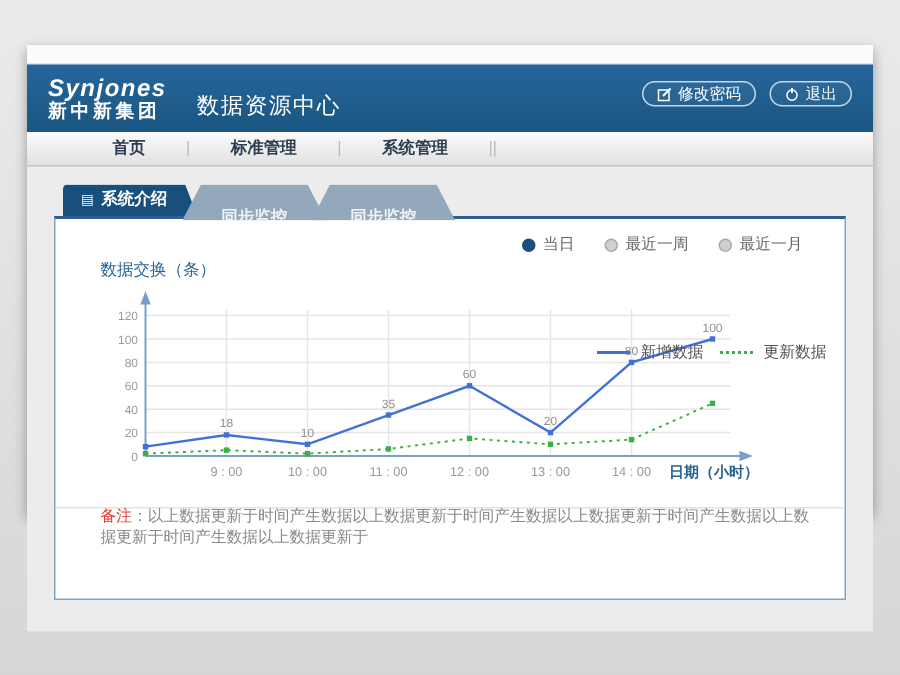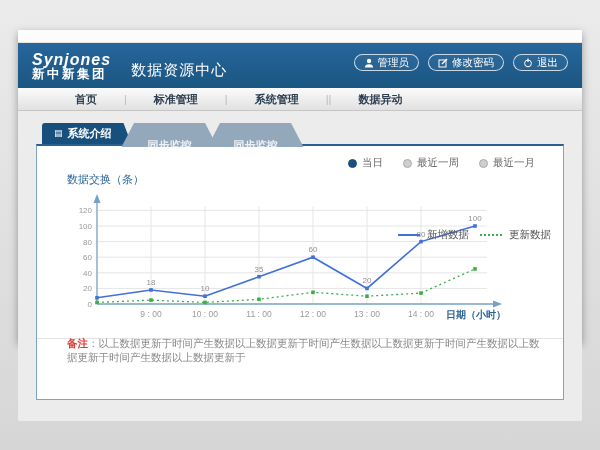--- a/index.html
+++ b/index.html
@@ -60,46 +60,37 @@
   .chart-wrap { position:absolute; top:44px; left:26px; }
 
   .legend { position:absolute; right:12px; top:82px; display:flex; flex-direction:row; gap:11px; }
   .legend-item { display:flex; align-items:center; gap:7px; font-size:10.5px; color:#555; cursor:pointer; }
   .lsample { width:22px; height:0; }
   .lsample.solid { border-top:2px solid #4170d8; }
   .lsample.dotted { border-top:2px dotted #3fae49; }
 
   .note-divider { position:absolute; left:0; right:0; bottom:60px; border-top:1px solid #e3e3e3; }
   .note { position:absolute; left:30px; right:16px; bottom:34px; font-size:10.5px; color:#8a8a8a; }
-  .note .red { color:#dd3b35;font-weight:bold; }
+  .note .red { color:#dd3b35; }
 </style>
 </head>
 <body>
 
 <div class="window">
 
   <div class="top-strip"></div>
 
   <div class="header">
     <div class="logo">
       <div class="logo-en">Synjones</div>
       <div class="logo-cn">新中新集团</div>
     </div>
     <div class="app-title">数据资源中心</div>
     <div class="header-spacer"></div>
     <div class="hdr-buttons">
-      <div class="pill">
-        <span>
-          <svg width="10" height="10" viewBox="0 0 10 10">
-              <circle cx="5" cy="3" r="2.2" fill="#fff"></circle>
-              <path d="M0.8 9.6 Q1 6.2 5 6.2 Q9 6.2 9.2 9.6 Z" fill="#fff"></path>
-            </svg>
-        </span>
-        <span>管理员</span>
-      </div>
       <div class="pill">
         <span>
           <svg width="10" height="10" viewBox="0 0 10 10">
               <rect x="1" y="2" width="7" height="7" fill="none" stroke="#fff" stroke-width="1"></rect>
               <path d="M4 6 L9 1" stroke="#fff" stroke-width="1.4"></path>
             </svg>
         </span>
         <span>修改密码</span>
       </div>
       <div class="pill">
@@ -115,21 +106,20 @@
   </div>
 
   <div class="nav">
     <div class="nav-item">首页</div>
     <span class="nav-div">|</span>
     <div class="nav-item">标准管理</div>
     <span class="nav-div">|</span>
     <div class="nav-item">系统管理</div>
     <span class="nav-div">|</span>
     <span class="nav-div">|</span>
-    <div class="nav-item">数据异动</div>
   </div>
 
   <div class="content">
 
     <div class="tabs">
       <div class="tab active">
         <span class="tab-doc-icon">▤</span>
         <span>系统介绍</span>
       </div>
       <div class="tab inactive">

